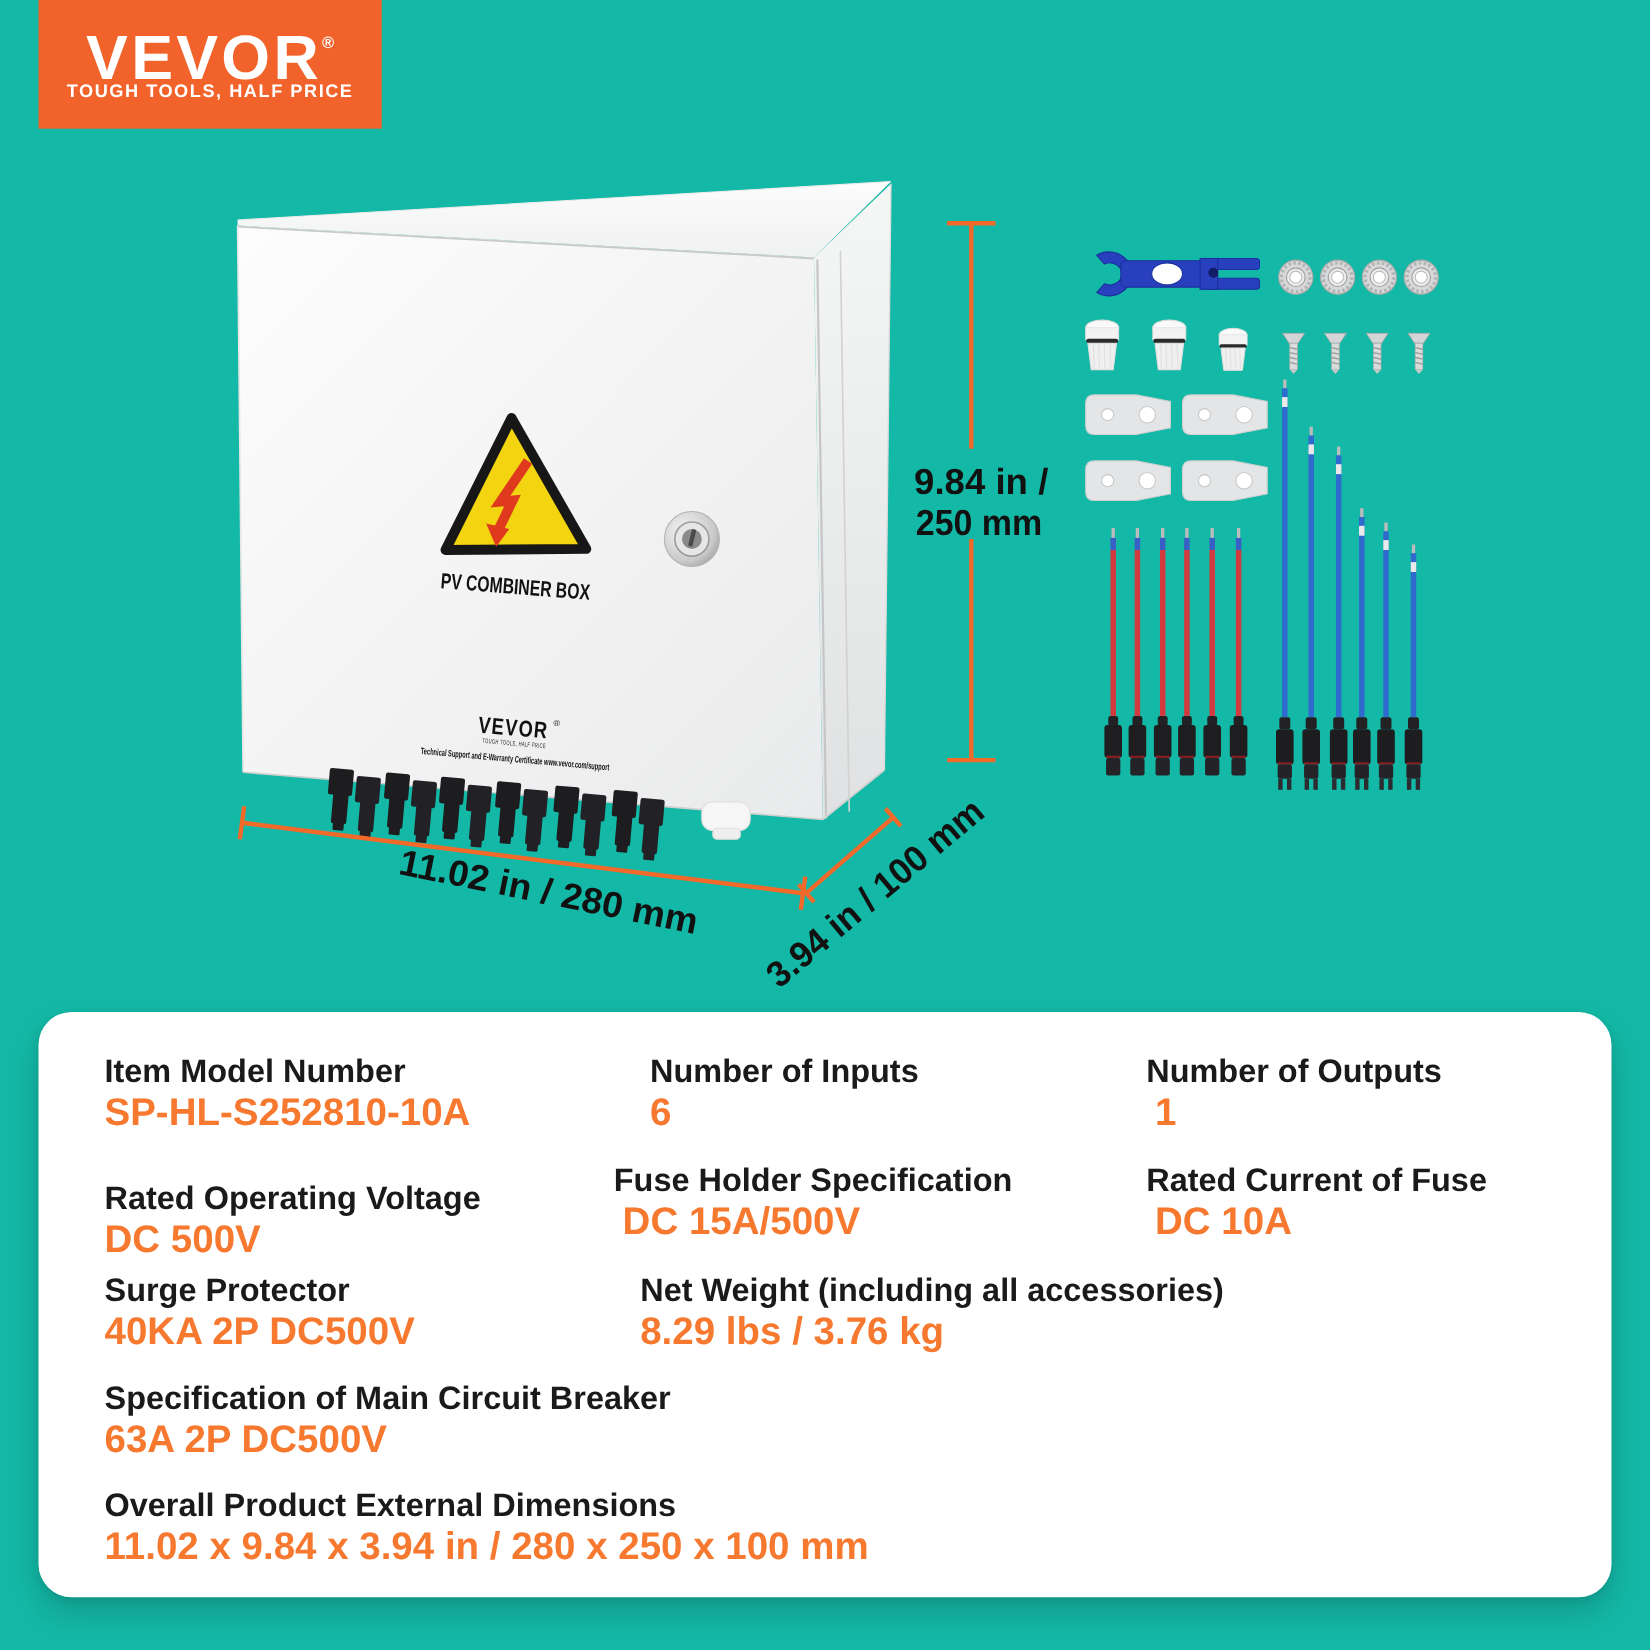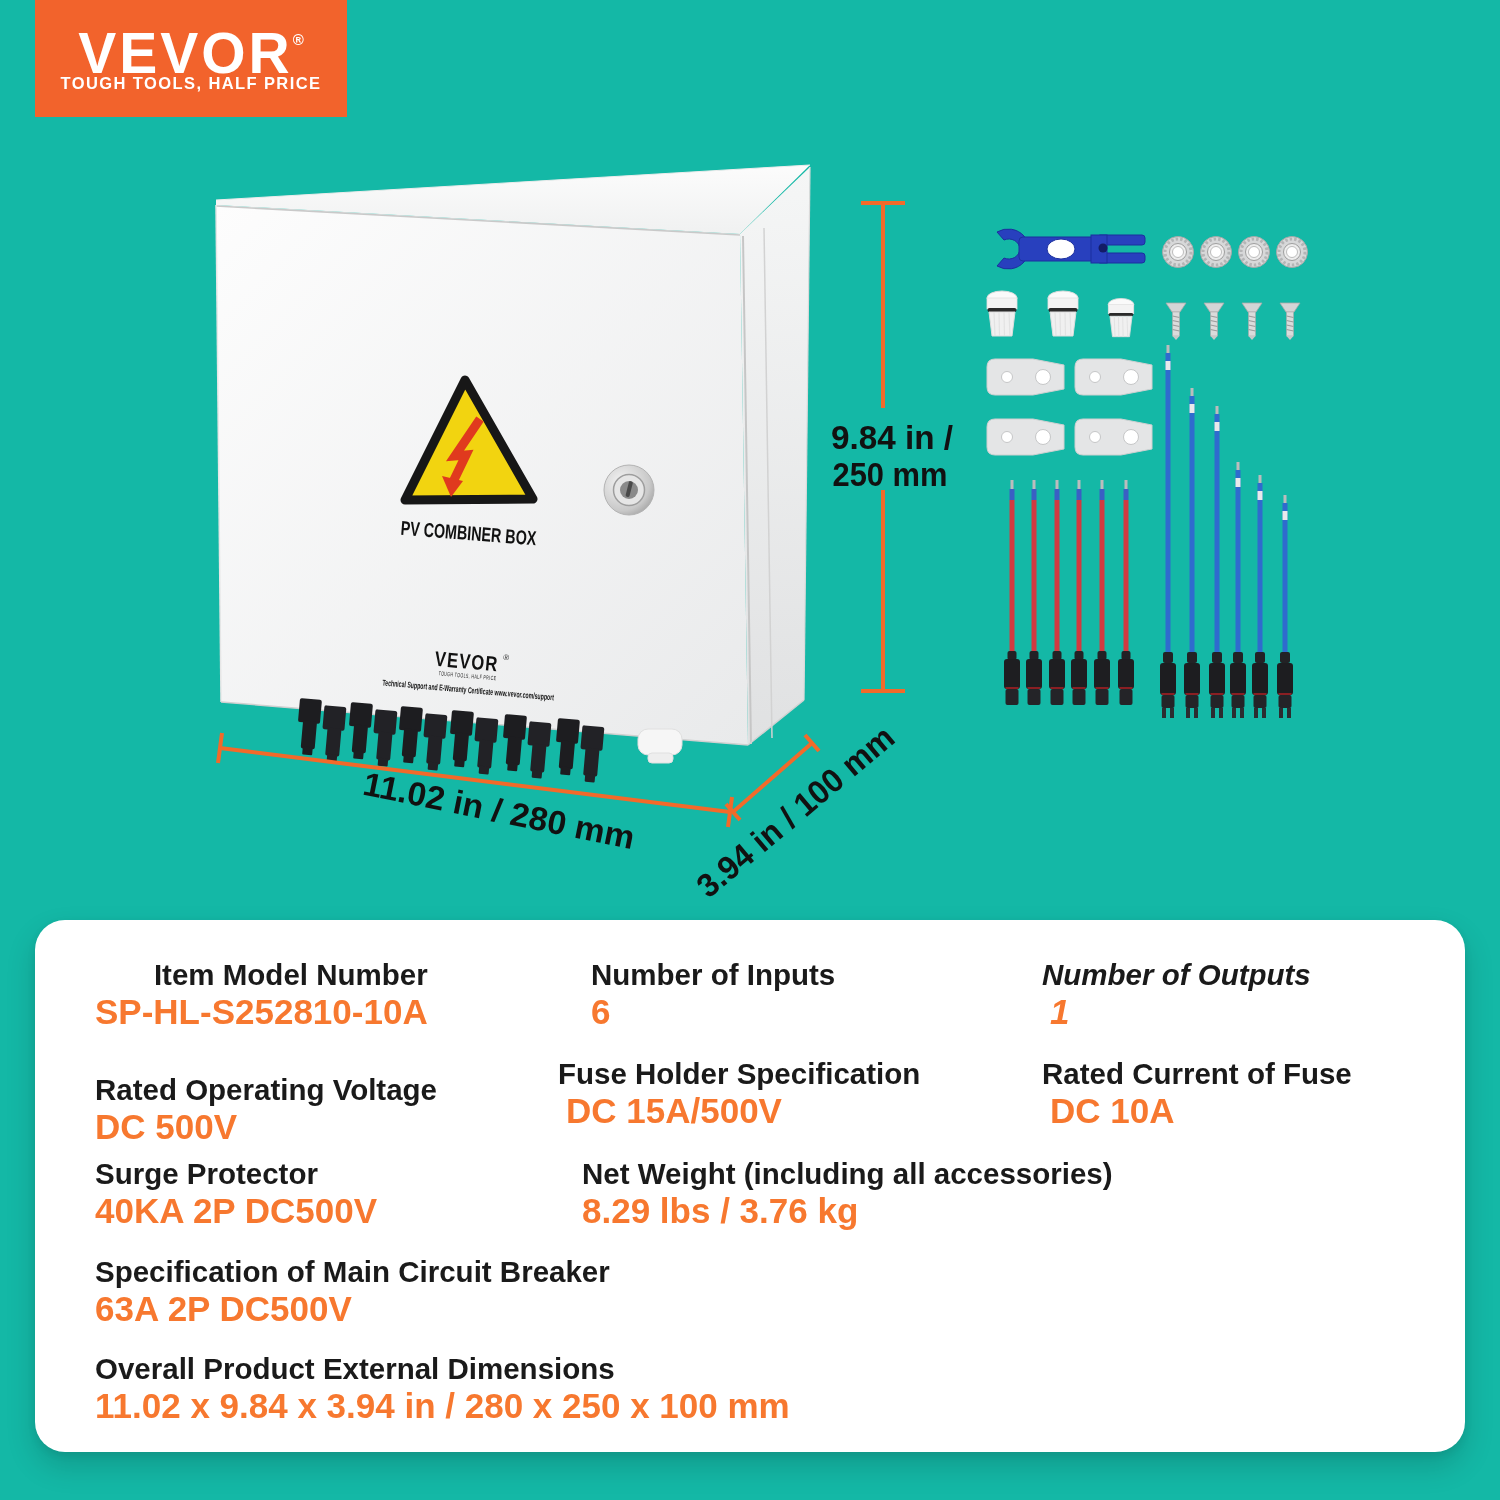--- a/index.html
+++ b/index.html
@@ -311,29 +311,29 @@
             <rect x="-2.5" y="503" width="5" height="149" fill="#2F6BCE"></rect>
             <rect x="-2.5" y="511" width="5" height="9" fill="#e9e9eb"></rect>
             <use href="#blueconn"></use>
         </g>
       </g>
     </g>
   </svg>
 
   <div class="spec-card">
 
-    <div class="spec-cell" style="left:60px;top:37px;text-align:right;">
+    <div class="spec-cell" style="left:60px;top:37px;">
       <div class="spec-label">Item Model Number</div>
       <div class="spec-value">SP-HL-S252810-10A</div>
     </div>
     <div class="spec-cell" style="left:523px;top:37px;margin-left:33px;">
       <div class="spec-label">Number of Inputs</div>
       <div class="spec-value">6</div>
     </div>
-    <div class="spec-cell indent8" style="left:1007px;top:37px;font-style:italic;">
+    <div class="spec-cell indent8" style="left:1007px;top:37px;">
       <div class="spec-label">Number of Outputs</div>
       <div class="spec-value">1</div>
     </div>
 
     <div class="spec-cell" style="left:60px;top:152px;">
       <div class="spec-label">Rated Operating Voltage</div>
       <div class="spec-value">DC 500V</div>
     </div>
     <div class="spec-cell indent8" style="left:523px;top:136px;">
       <div class="spec-label">Fuse Holder Specification</div>

